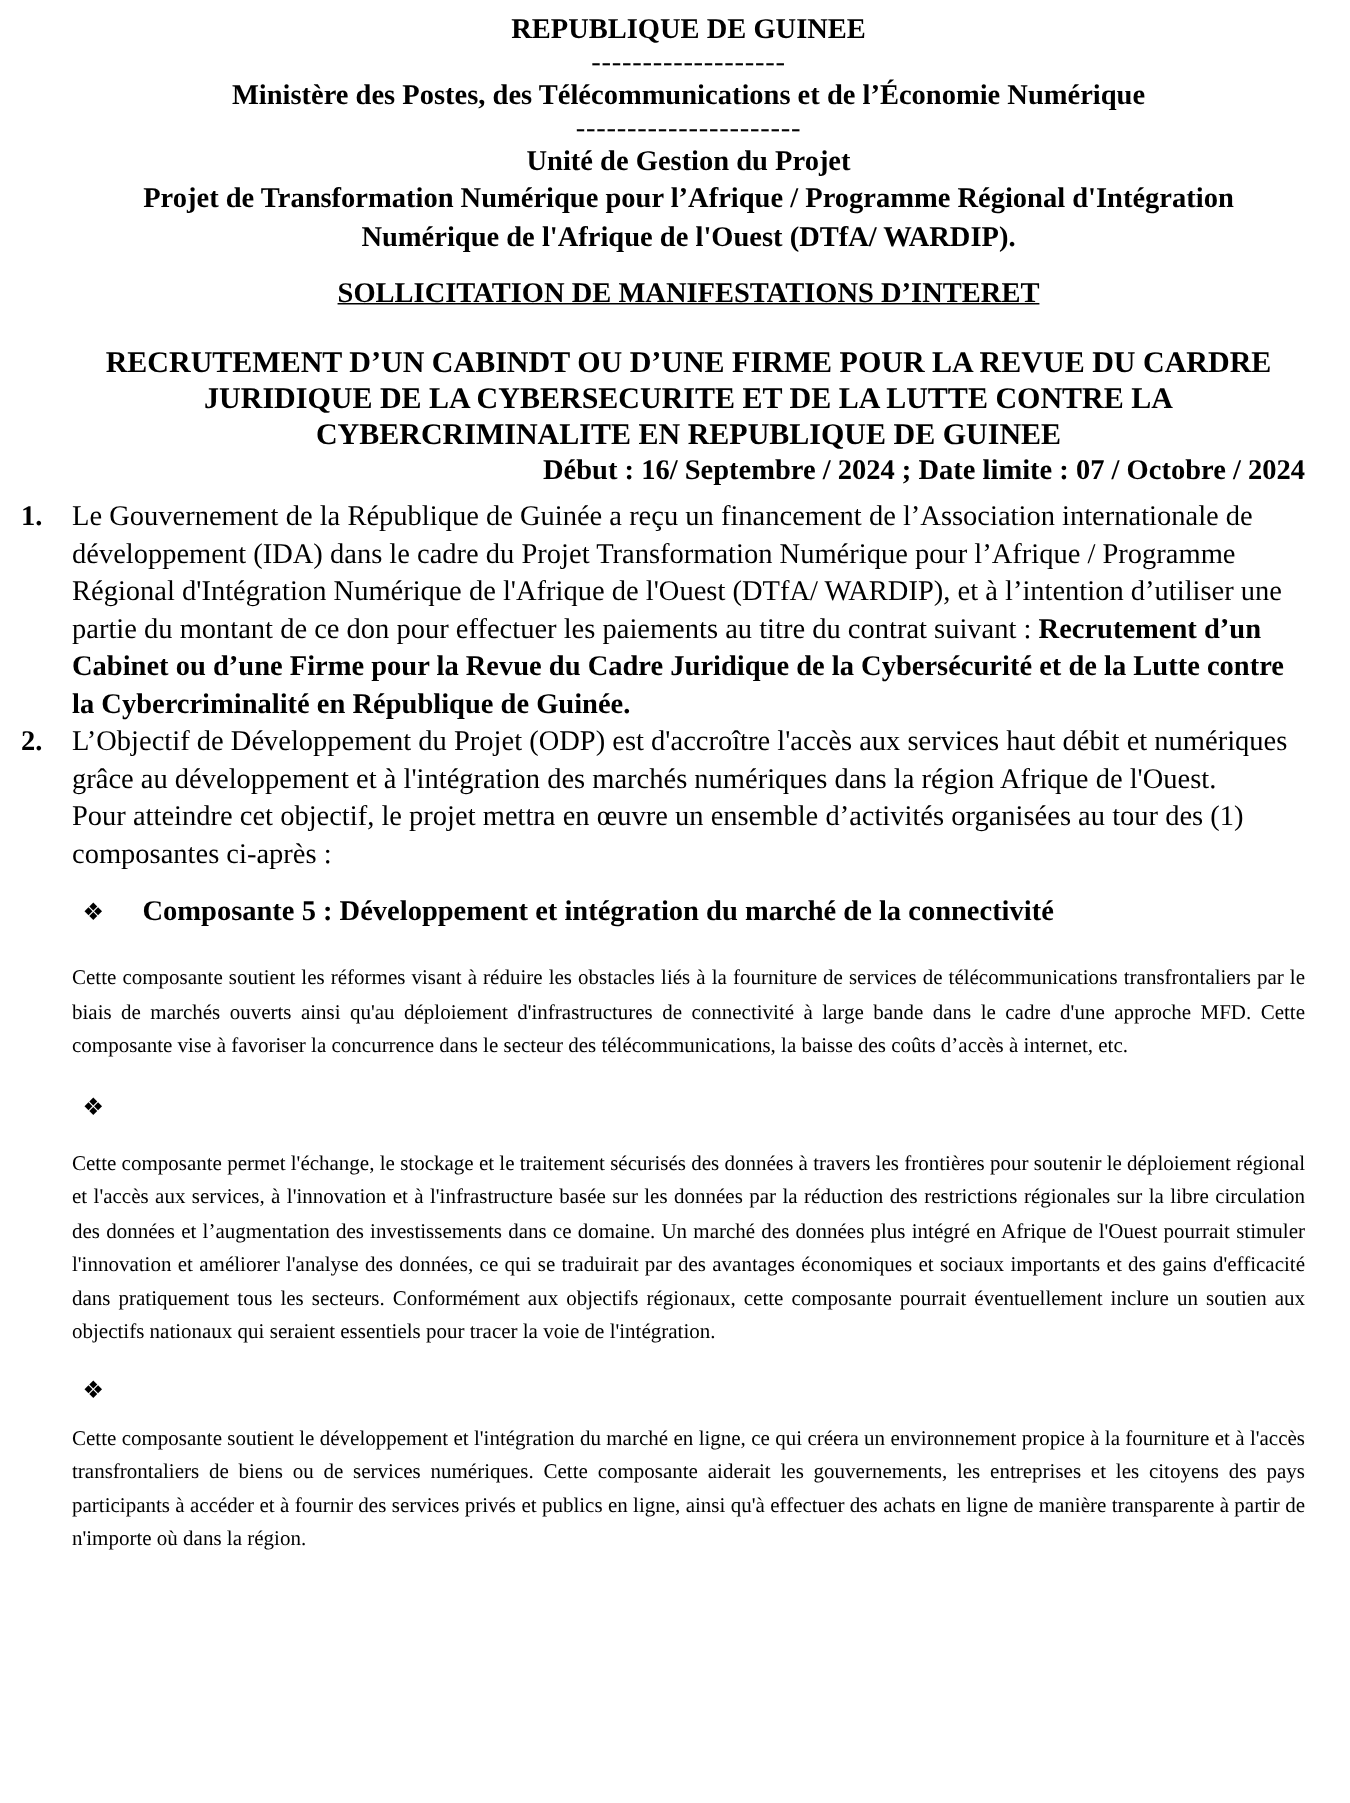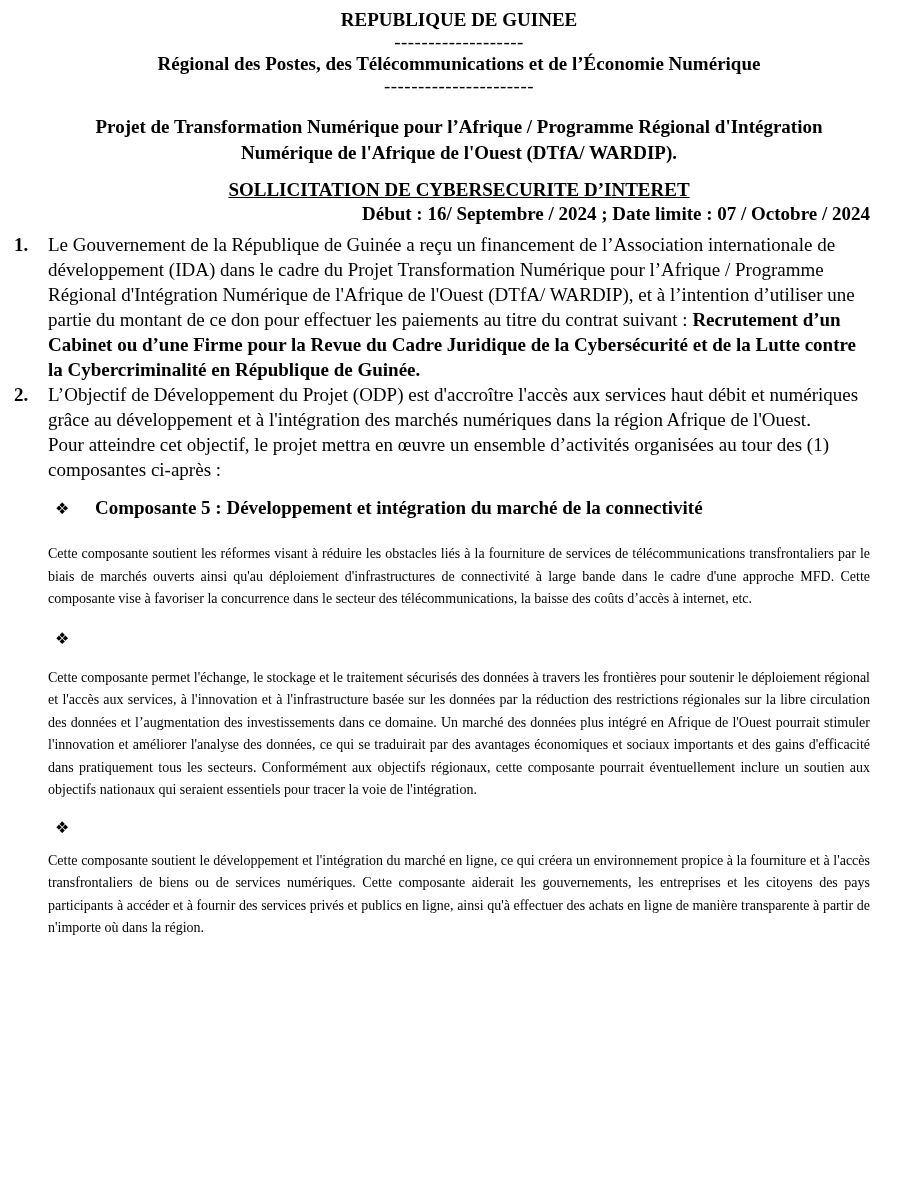--- a/index.html
+++ b/index.html
@@ -20,21 +20,20 @@
     font-size: 19px;
   }
   .c { text-align: center; }
   .b { font-weight: bold; }
   .u { text-decoration: underline; }
   .t19 { font-size: 19px; line-height: 24px; }
   .sep { font-size: 19px; line-height: 20px; letter-spacing: 0.5px; }
   .project {
     font-size: 19px;
     line-height: 26px;
-    margin-top: 18px;
   }
   .solli {
     margin-top: 12px;
     font-size: 19px;
     line-height: 24px;
   }
   .recruit {
     margin-top: 22px;
     font-size: 20px;
     line-height: 24px;
@@ -78,27 +77,29 @@
   .comp-head.head2 { margin-top: 16px; margin-bottom: 16px; }
   .comp-head.head3 { margin-top: 14px; margin-bottom: 10px; }
 </style>
 </head>
 <body>
 
 <div class="page">
 
   <div class="c b t19">REPUBLIQUE DE GUINEE</div>
   <div class="c sep">-------------------</div>
-  <div class="c b t19">Régional des Postes, des Télécommunications et de l’Économie Numérique</div>
+  <div class="c b t19">Ministère des Postes, des Télécommunications et de l’Économie Numérique</div>
   <div class="c sep">----------------------</div>
+  <div class="c b t19">Unité de Gestion du Projet</div>
 
   <div class="c b project">Projet de Transformation Numérique pour l’Afrique / Programme Régional d'Intégration Numérique de l'Afrique de l'Ouest (DTfA/ WARDIP).</div>
 
-  <div class="c solli"><span class="b u">SOLLICITATION DE CYBERSECURITE D’INTERET</span></div>
+  <div class="c solli"><span class="b u">SOLLICITATION DE MANIFESTATIONS D’INTERET</span></div>
 
+  <div class="c b recruit">RECRUTEMENT D’UN CABINDT OU D’UNE FIRME POUR LA REVUE DU CARDRE JURIDIQUE DE LA CYBERSECURITE ET DE LA LUTTE CONTRE LA CYBERCRIMINALITE EN REPUBLIQUE DE GUINEE</div>
   <div class="c b t19 dates">Début : 16/ Septembre / 2024 ; Date limite : 07 / Octobre / 2024</div>
 
   <div class="item">
     <span class="num">1.</span>
     <div><span>Le Gouvernement de la République de Guinée a reçu un financement de l’Association internationale de développement (IDA) dans le cadre du Projet Transformation Numérique pour l’Afrique / Programme Régional d'Intégration Numérique de l'Afrique de l'Ouest (DTfA/ WARDIP), et à l’intention d’utiliser une partie du montant de ce don pour effectuer les paiements au titre du contrat suivant : </span><span class="b">Recrutement d’un Cabinet ou d’une Firme pour la Revue du Cadre Juridique de la Cybersécurité et de la Lutte contre la Cybercriminalité en République de Guinée.</span></div>
   </div>
 
   <div class="item">
     <span class="num">2.</span>
     <div>L’Objectif de Développement du Projet (ODP) est d'accroître l'accès aux services haut débit et numériques grâce au développement et à l'intégration des marchés numériques dans la région Afrique de l'Ouest.</div>

